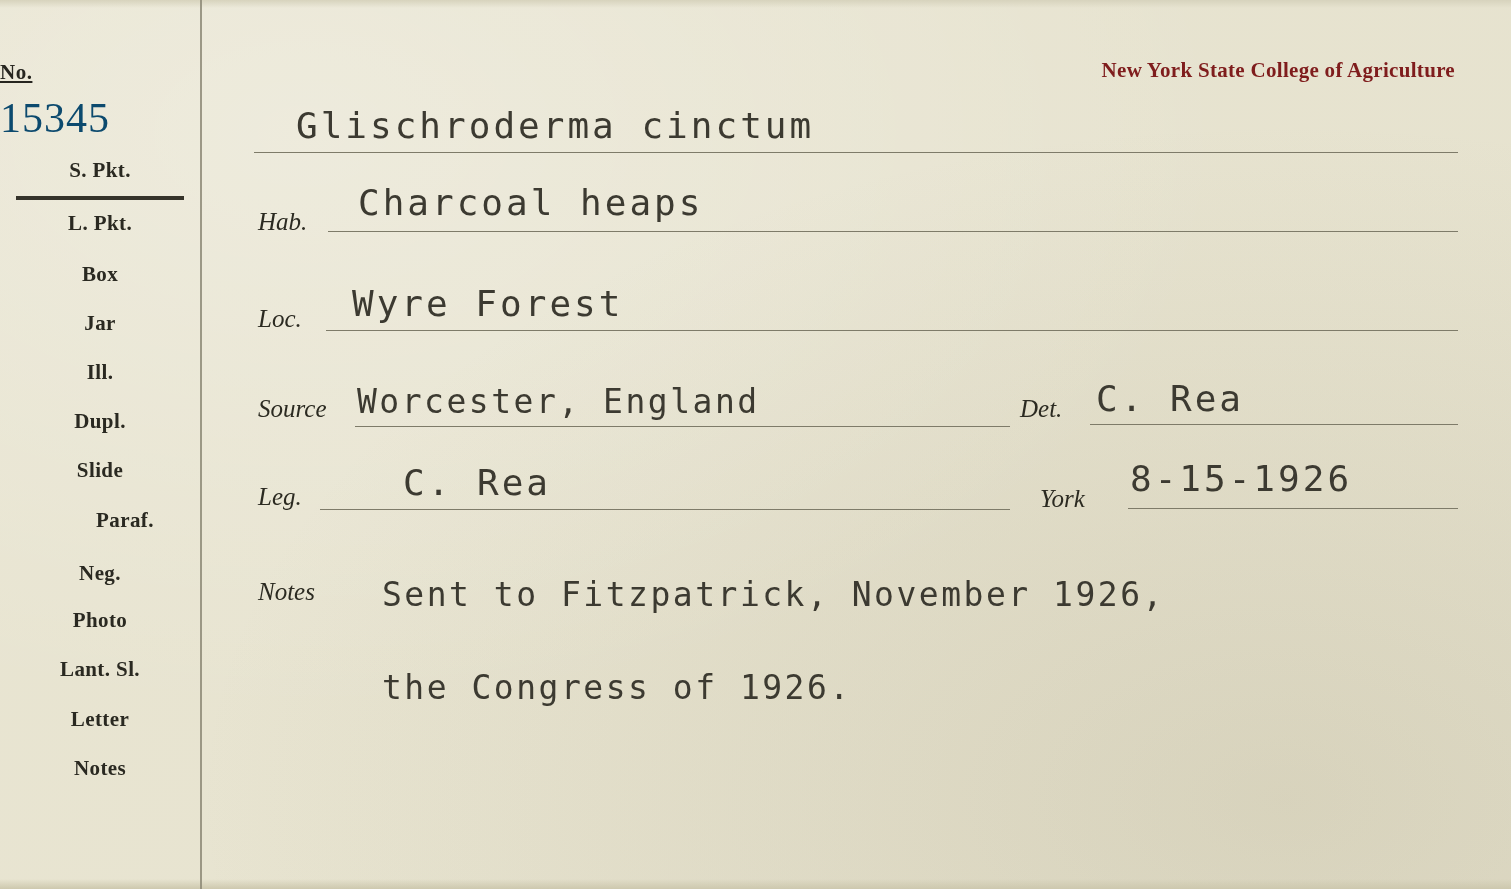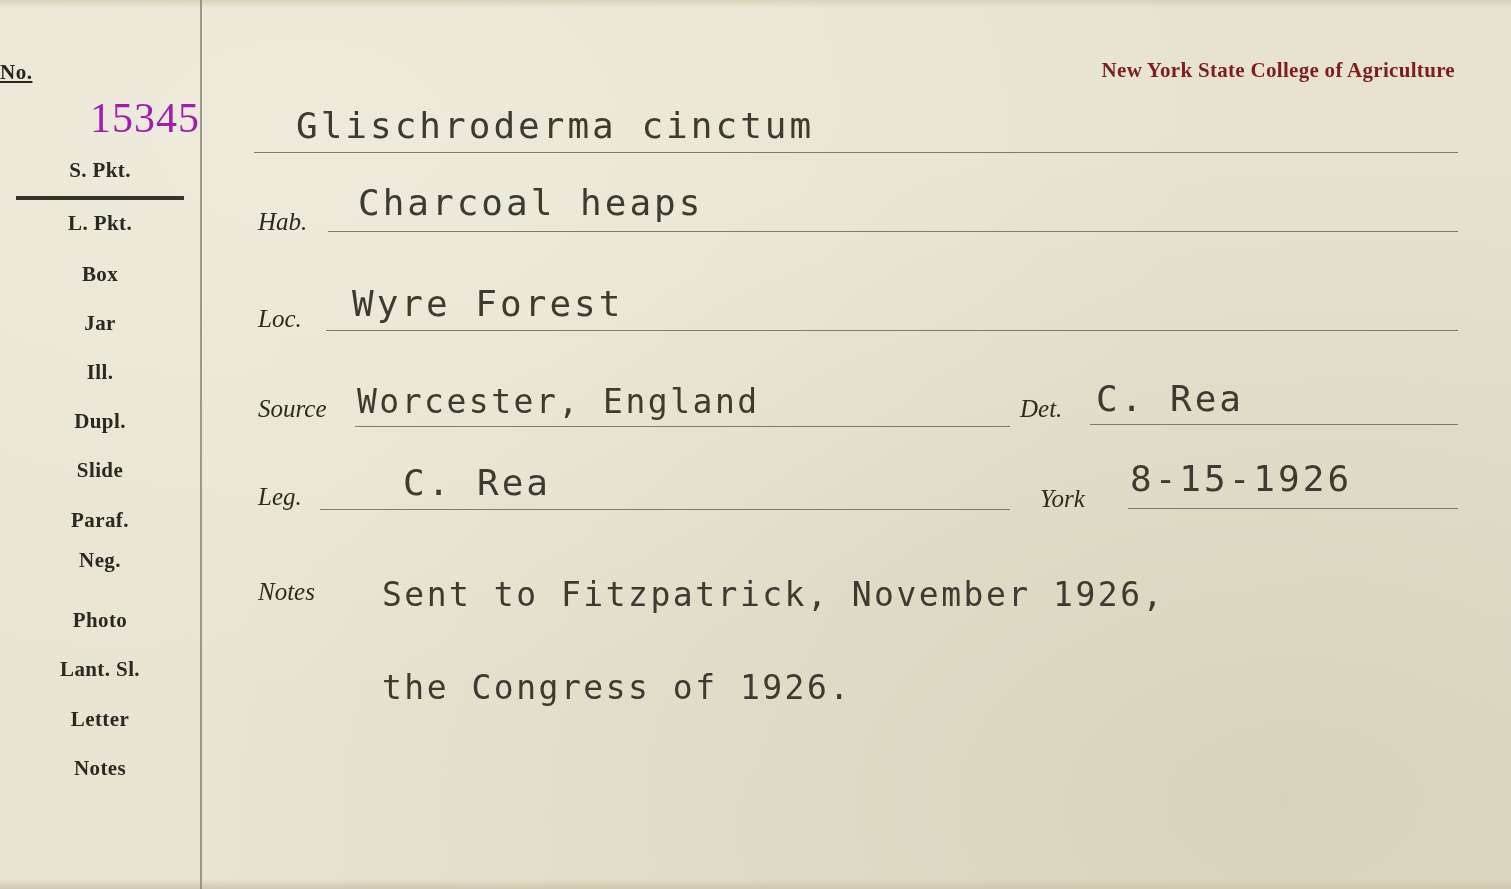--- a/index.html
+++ b/index.html
@@ -60,25 +60,25 @@
     font-family: "Liberation Serif", serif;
     font-weight: bold;
     font-size: 21px;
     letter-spacing: .5px;
     text-decoration: underline;
   }
   .no-value {
     position: absolute;
     left: 0; top: 94px;
     width: 200px;
-    text-align: right;
+    text-align: left;
     font-family: "Liberation Serif", serif;
     font-size: 42px;
     letter-spacing: 1px;
-    color: #a21caf;
+    color: #0c4a6e;
   }
   .idx {
     position: absolute;
     left: 0;
     width: 200px;
     text-align: center;
     font-family: "Liberation Serif", serif;
     font-weight: bold;
     font-size: 21px;
     letter-spacing: .4px;
@@ -155,22 +155,22 @@
     <div class="no-value">15345</div>
 
     <div class="idx" style="top:158px;">S. Pkt.</div>
     <div class="hrule" style="top:196px;"></div>
     <div class="idx" style="top:211px;">L. Pkt.</div>
     <div class="idx" style="top:262px;">Box</div>
     <div class="idx" style="top:311px;">Jar</div>
     <div class="idx" style="top:360px;">Ill.</div>
     <div class="idx" style="top:409px;">Dupl.</div>
     <div class="idx" style="top:458px;">Slide</div>
-    <div class="idx" style="top:508px;">Paraf.</div>
-    <div class="idx" style="top:548px;">Neg.</div>
+    <div class="idx" style="top:508px;padding-left:25px;">Paraf.</div>
+    <div class="idx" style="top:561px;">Neg.</div>
     <div class="idx" style="top:608px;">Photo</div>
     <div class="idx" style="top:657px;">Lant. Sl.</div>
     <div class="idx" style="top:707px;">Letter</div>
     <div class="idx" style="top:756px;">Notes</div>
   </div>
   <div class="vrule"></div>
 
   <div id="main">
     <div class="institution">New York State College of Agriculture</div>
 

